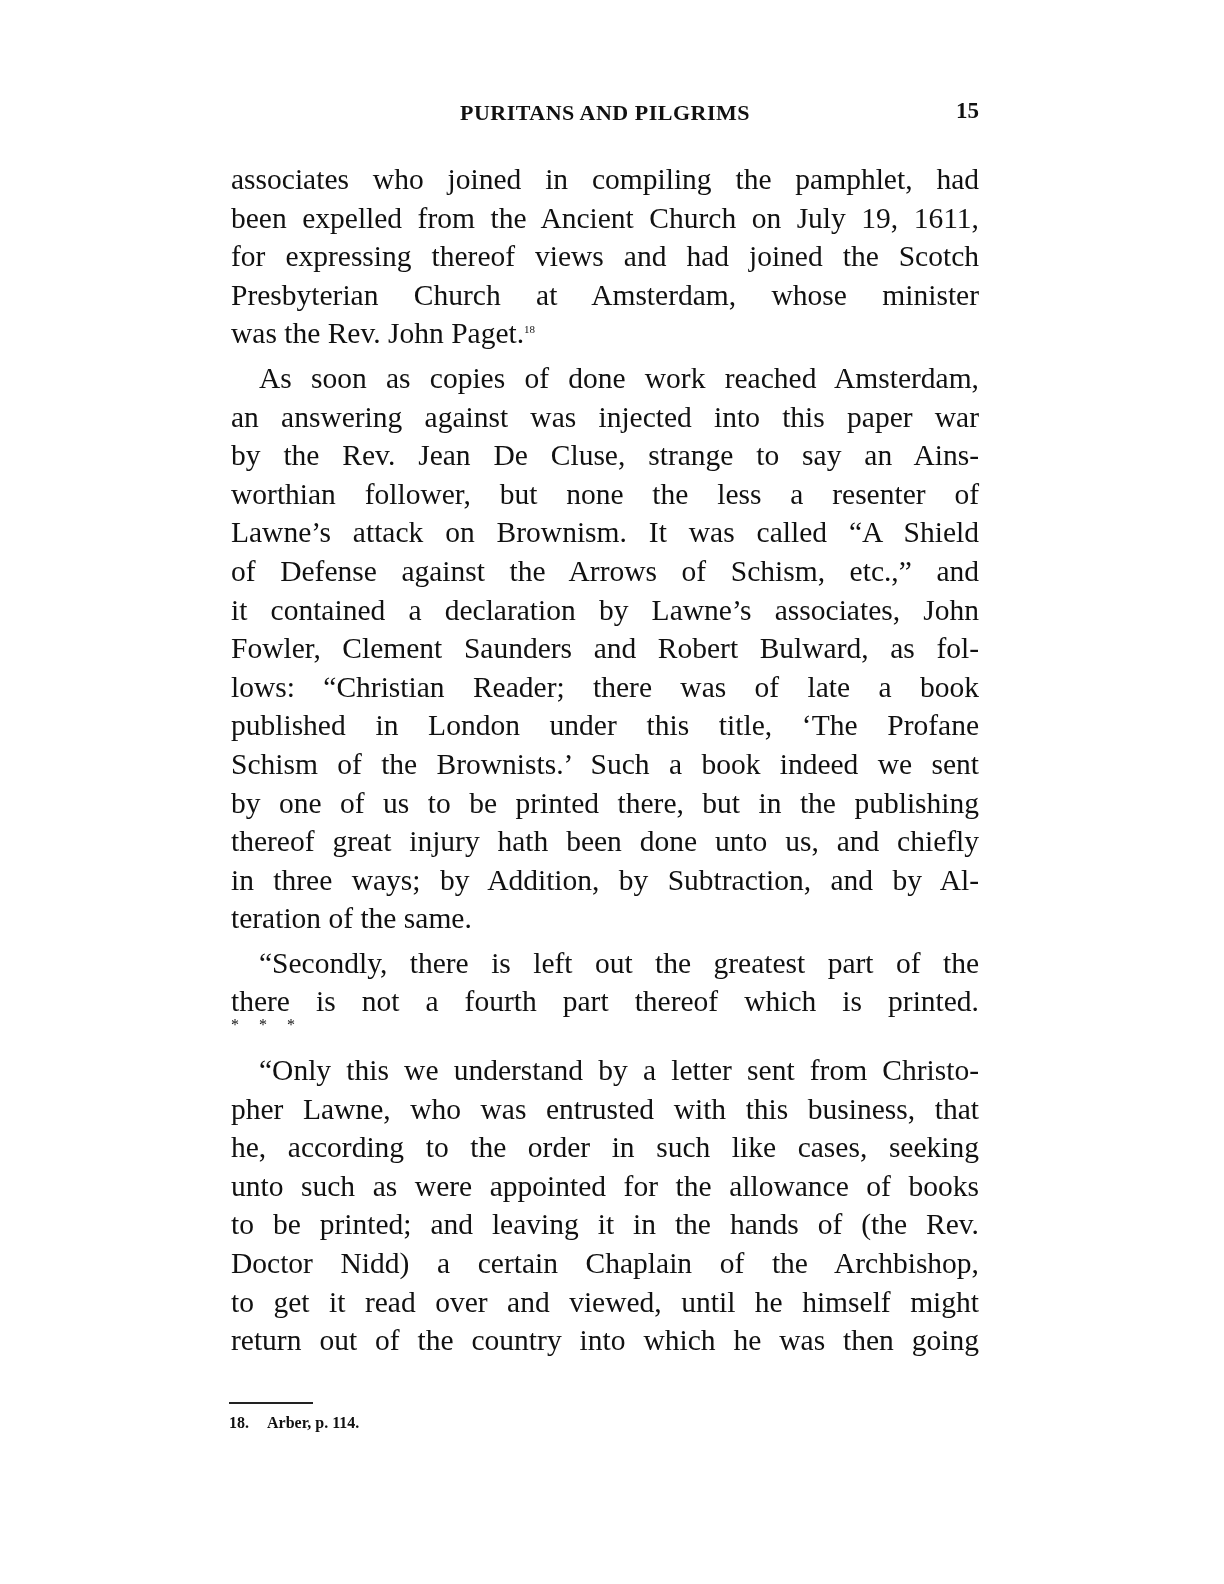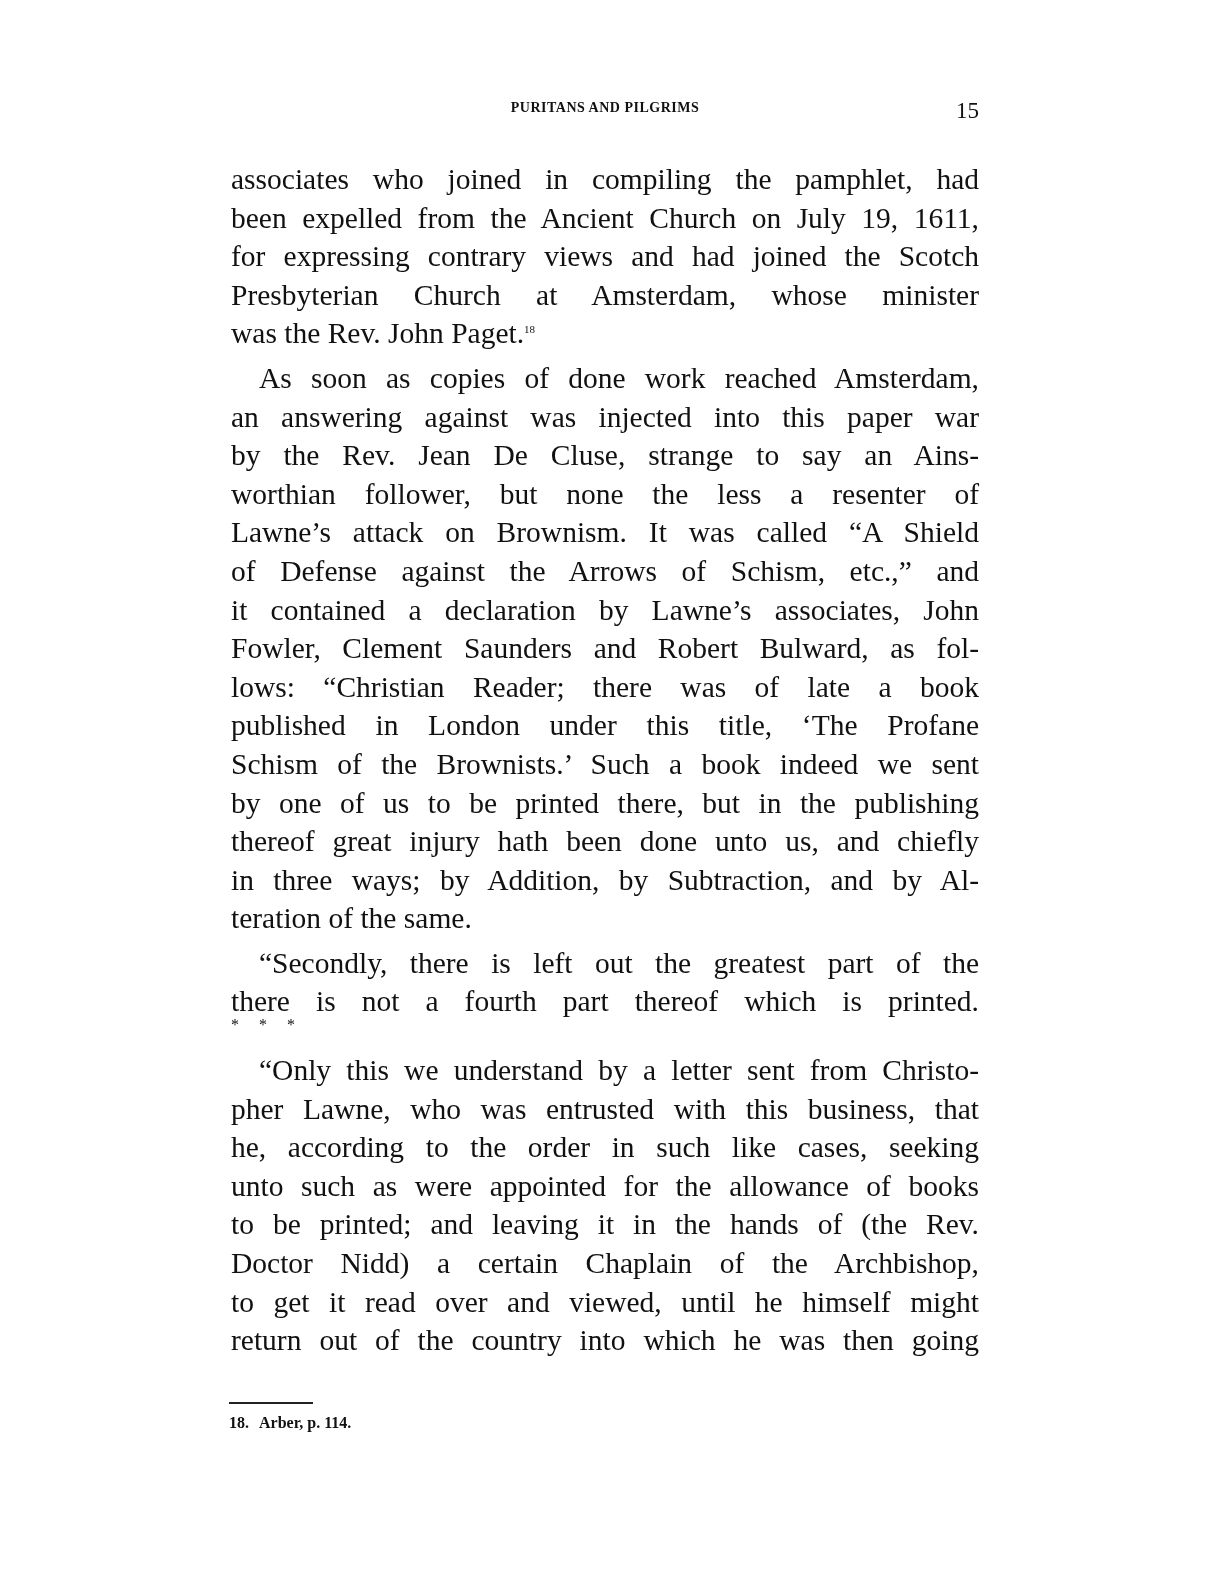--- a/index.html
+++ b/index.html
@@ -26,31 +26,31 @@
       top: 98px;
       left: 0;
       width: 752px;
       height: 30px;
     }
     .running-title {
       position: absolute;
       left: 0;
       right: 0;
       text-align: center;
-      font-size: 14px;
+      font-size: 22px;
       letter-spacing: 0.5px;
       font-weight: bold;
       top: 2px;
     }
     .page-number {
       position: absolute;
       right: 2px;
       top: 0;
       font-size: 23px;
-      font-weight: normal;
+      font-weight: bold;
     }
     .body-text {
       position: absolute;
       top: 158px;
       left: 0;
       width: 752px;
       font-size: 29.5px;
       line-height: 38.6px;
     }
     .para {
@@ -98,39 +98,39 @@
       border-top: 2px solid #222;
     }
     .footnote {
       position: absolute;
       left: 0;
       top: 1414px;
       font-size: 16px;
       font-weight: bold;
     }
     .footnote .fn-num {
-      margin-right: 10px;
+      margin-right: 18px;
     }
   </style>
 </head>
 <body>
 
 <div class="page">
 
   <div class="running-head">
     <div class="running-title">PURITANS AND PILGRIMS</div>
     <div class="page-number">15</div>
   </div>
 
   <div class="body-text">
 
     <div class="para">
       <span class="line">associates who joined in compiling the pamphlet, had</span>
       <span class="line">been expelled from the Ancient Church on July 19, 1611,</span>
-      <span class="line">for expressing contrary views and had joined the Scotch</span>
+      <span class="line">for expressing thereof views and had joined the Scotch</span>
       <span class="line">Presbyterian Church at Amsterdam, whose minister</span>
       <span class="line last"><span>was the Rev. John Paget.</span><sup class="fn">18</sup></span>
     </div>
 
     <div class="para-gap"></div>
 
     <div class="para">
       <span class="line indent">As soon as copies of done work reached Amsterdam,</span>
       <span class="line">an answering against was injected into this paper war</span>
       <span class="line">by the Rev. Jean De Cluse, strange to say an Ains-</span>

